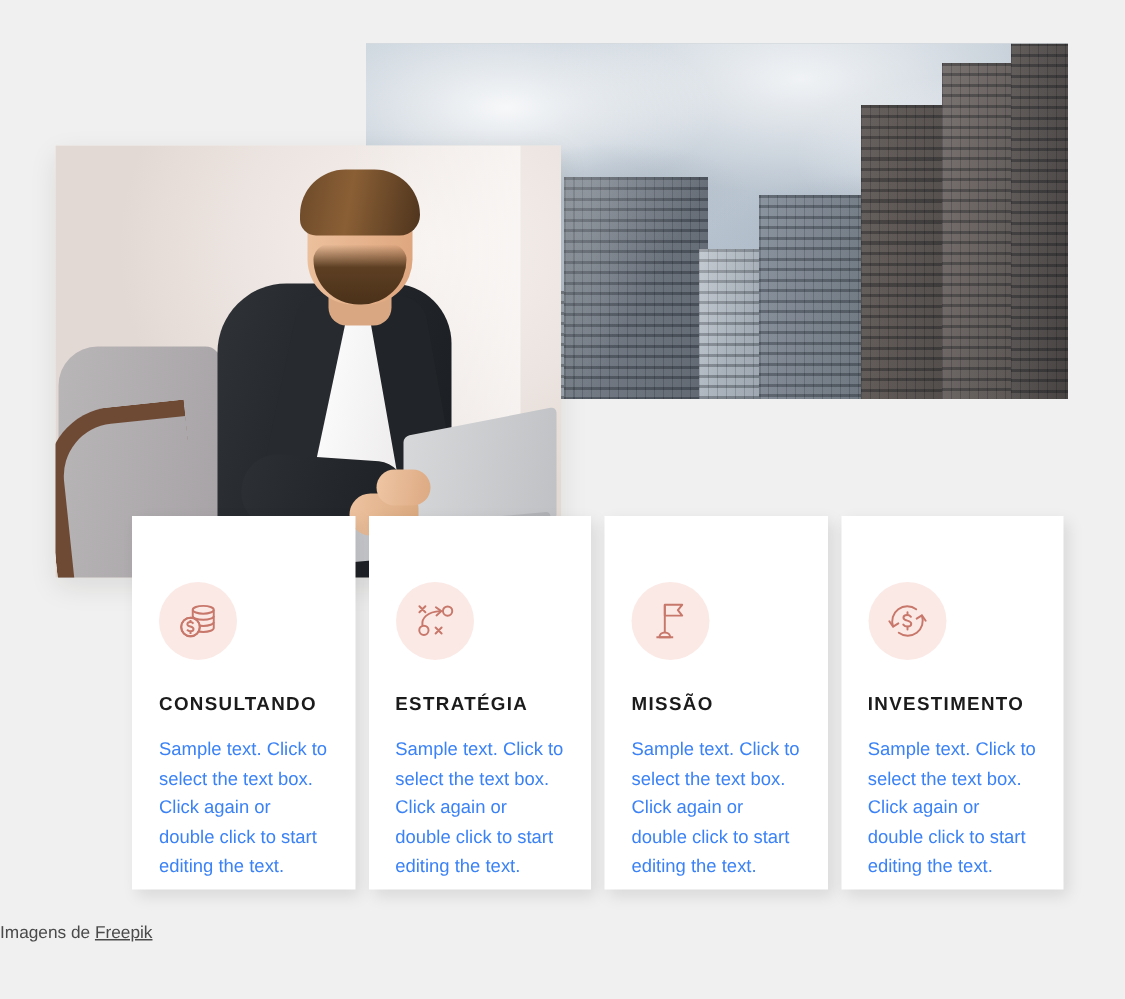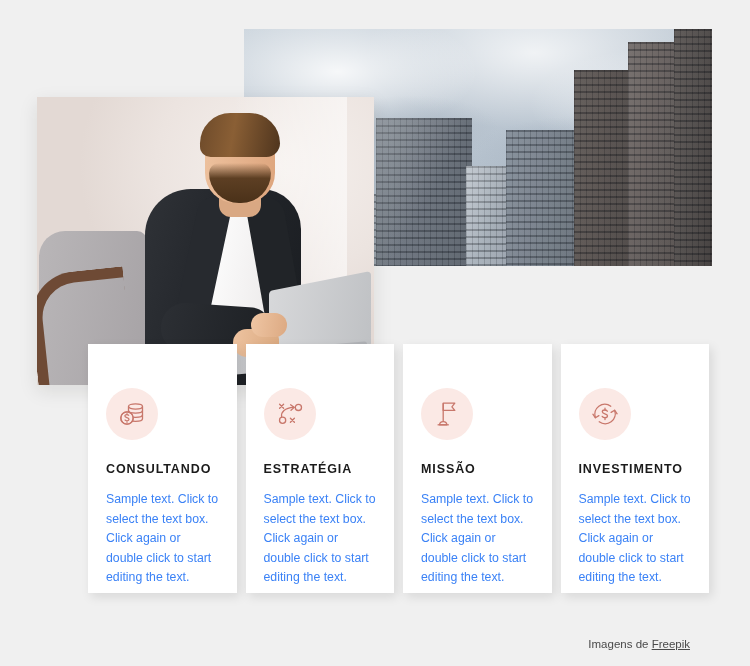--- a/index.html
+++ b/index.html
@@ -242,24 +242,23 @@
     line-height: 19.5px;
     color: #3b82f6;
   }
 
   
   .footer {
     position: absolute;
     left: 0;
     top: 616px;
     width: 690px;
-    text-align: right;
+    text-align: left;
     font-size: 11.5px;
     color: #4a4a4a;
-    margin-top: 22px;
   }
   .footer a {
     color: #4a4a4a;
     text-decoration: underline;
   }
 </style>
 </head>
 <body>
 
 <div class="stage">

